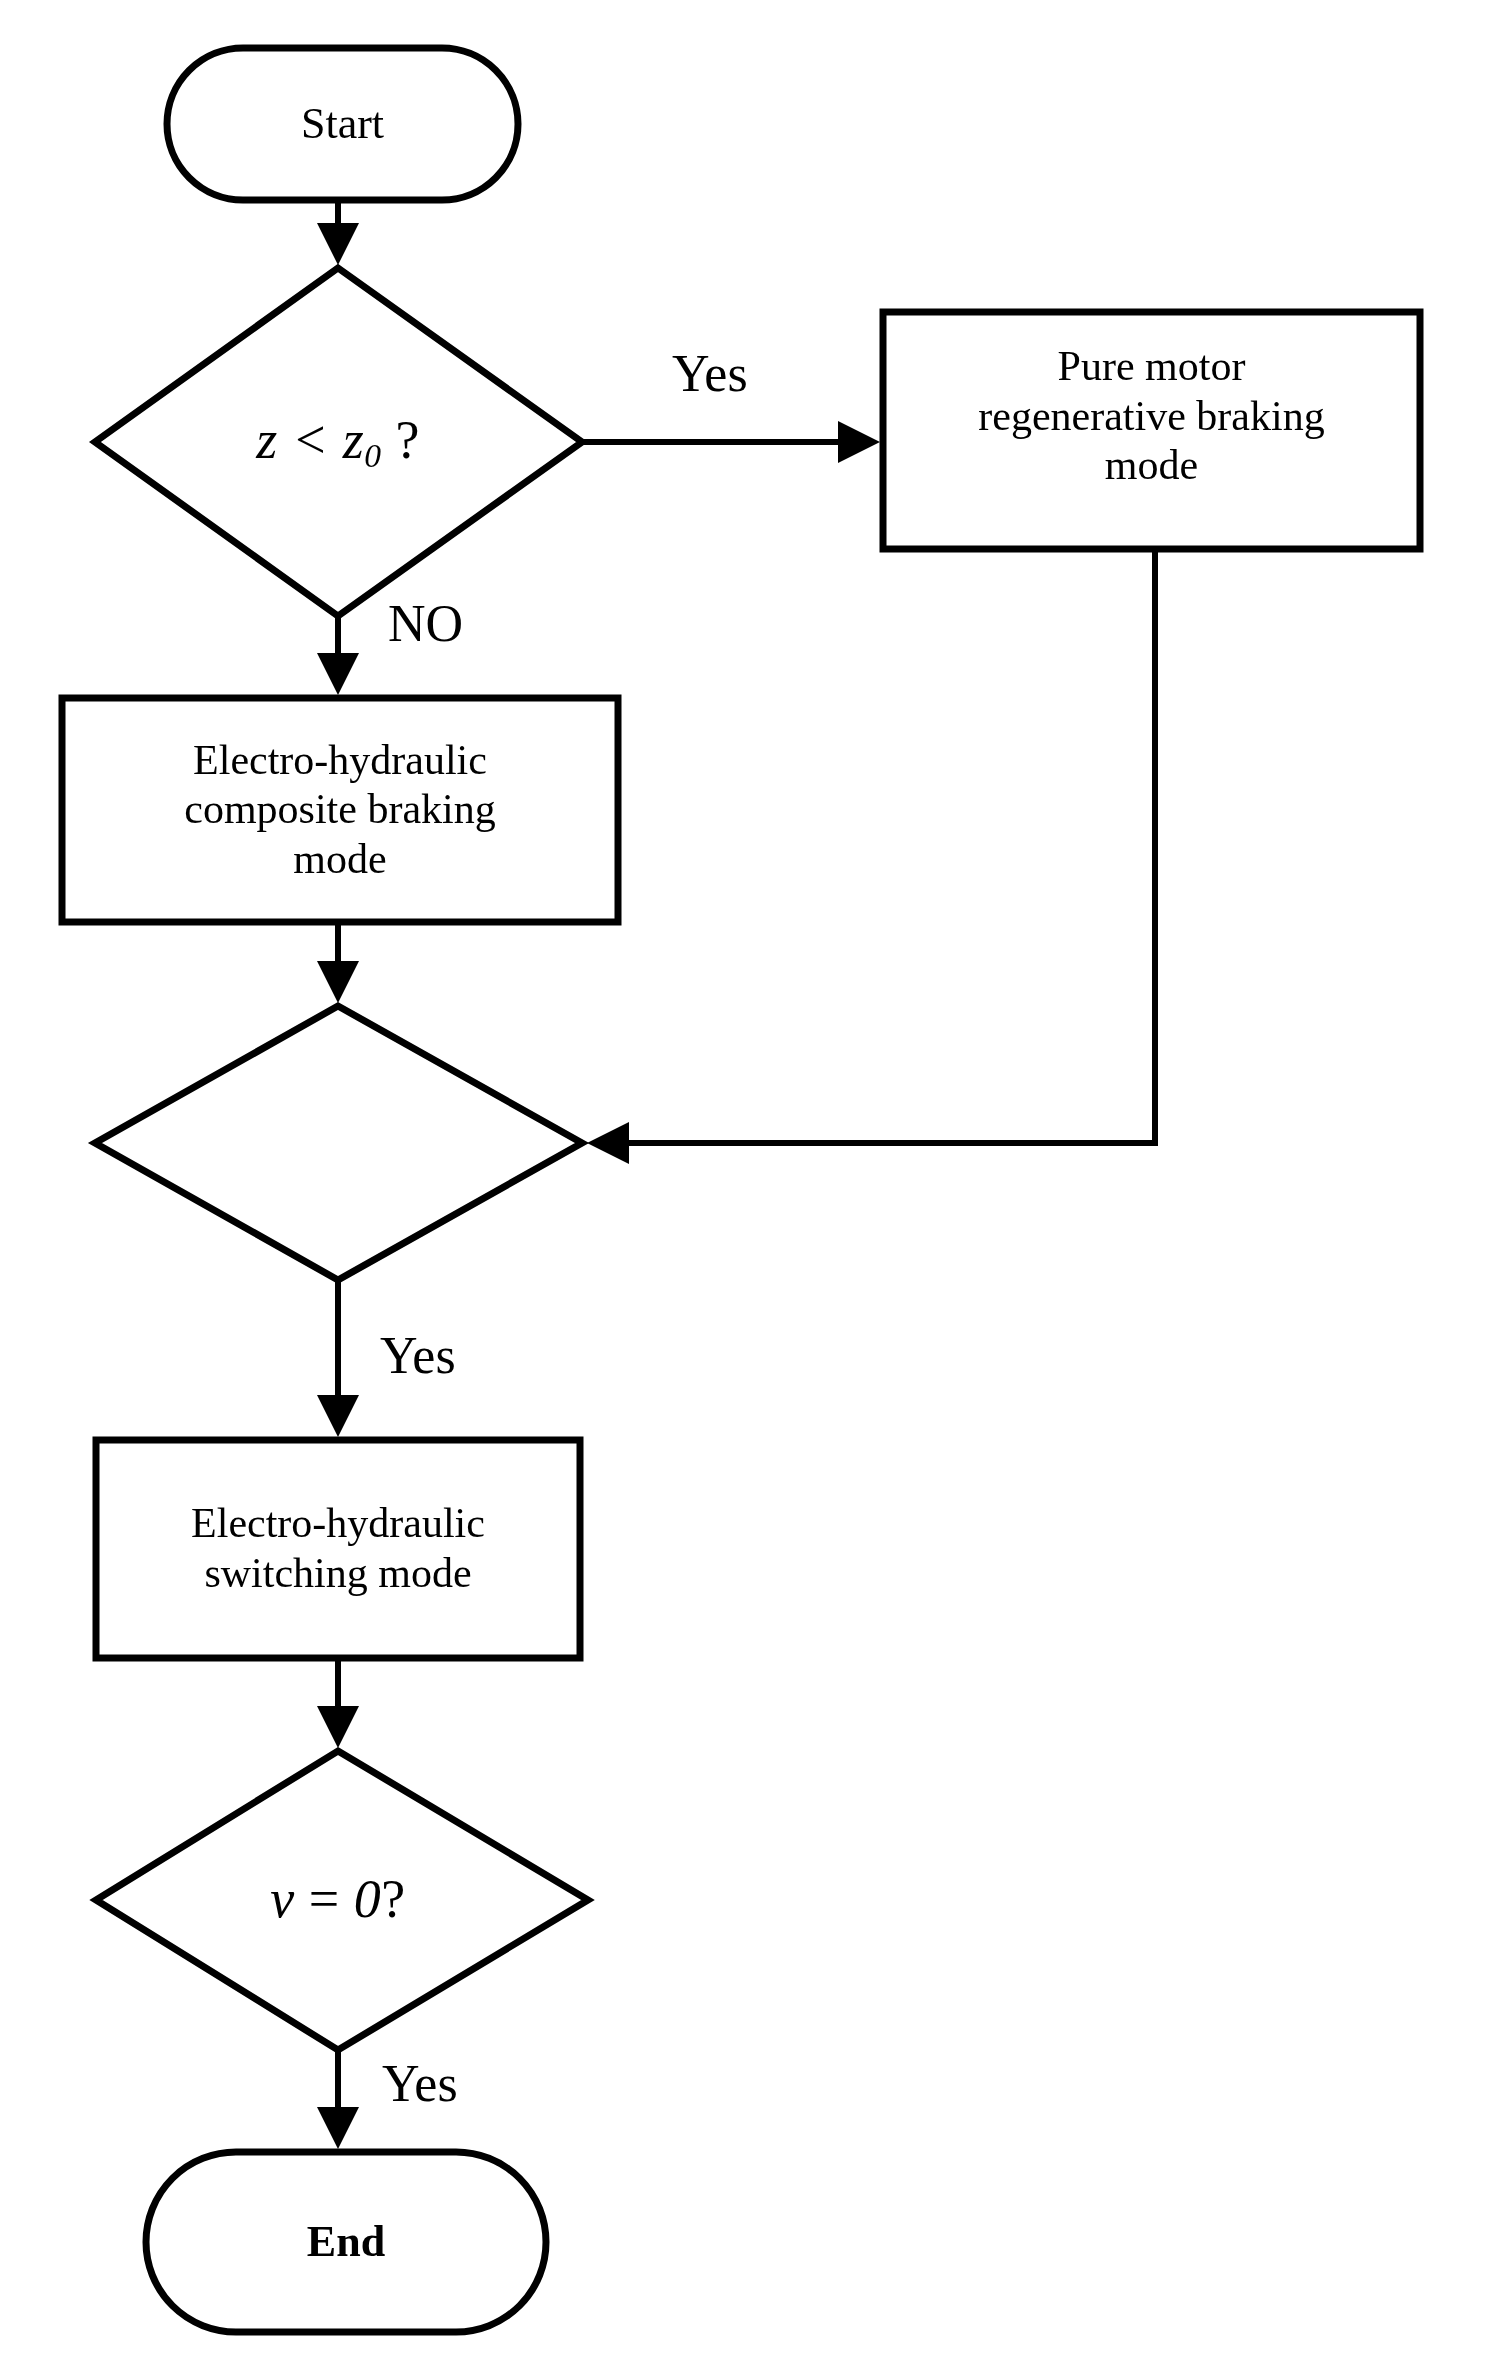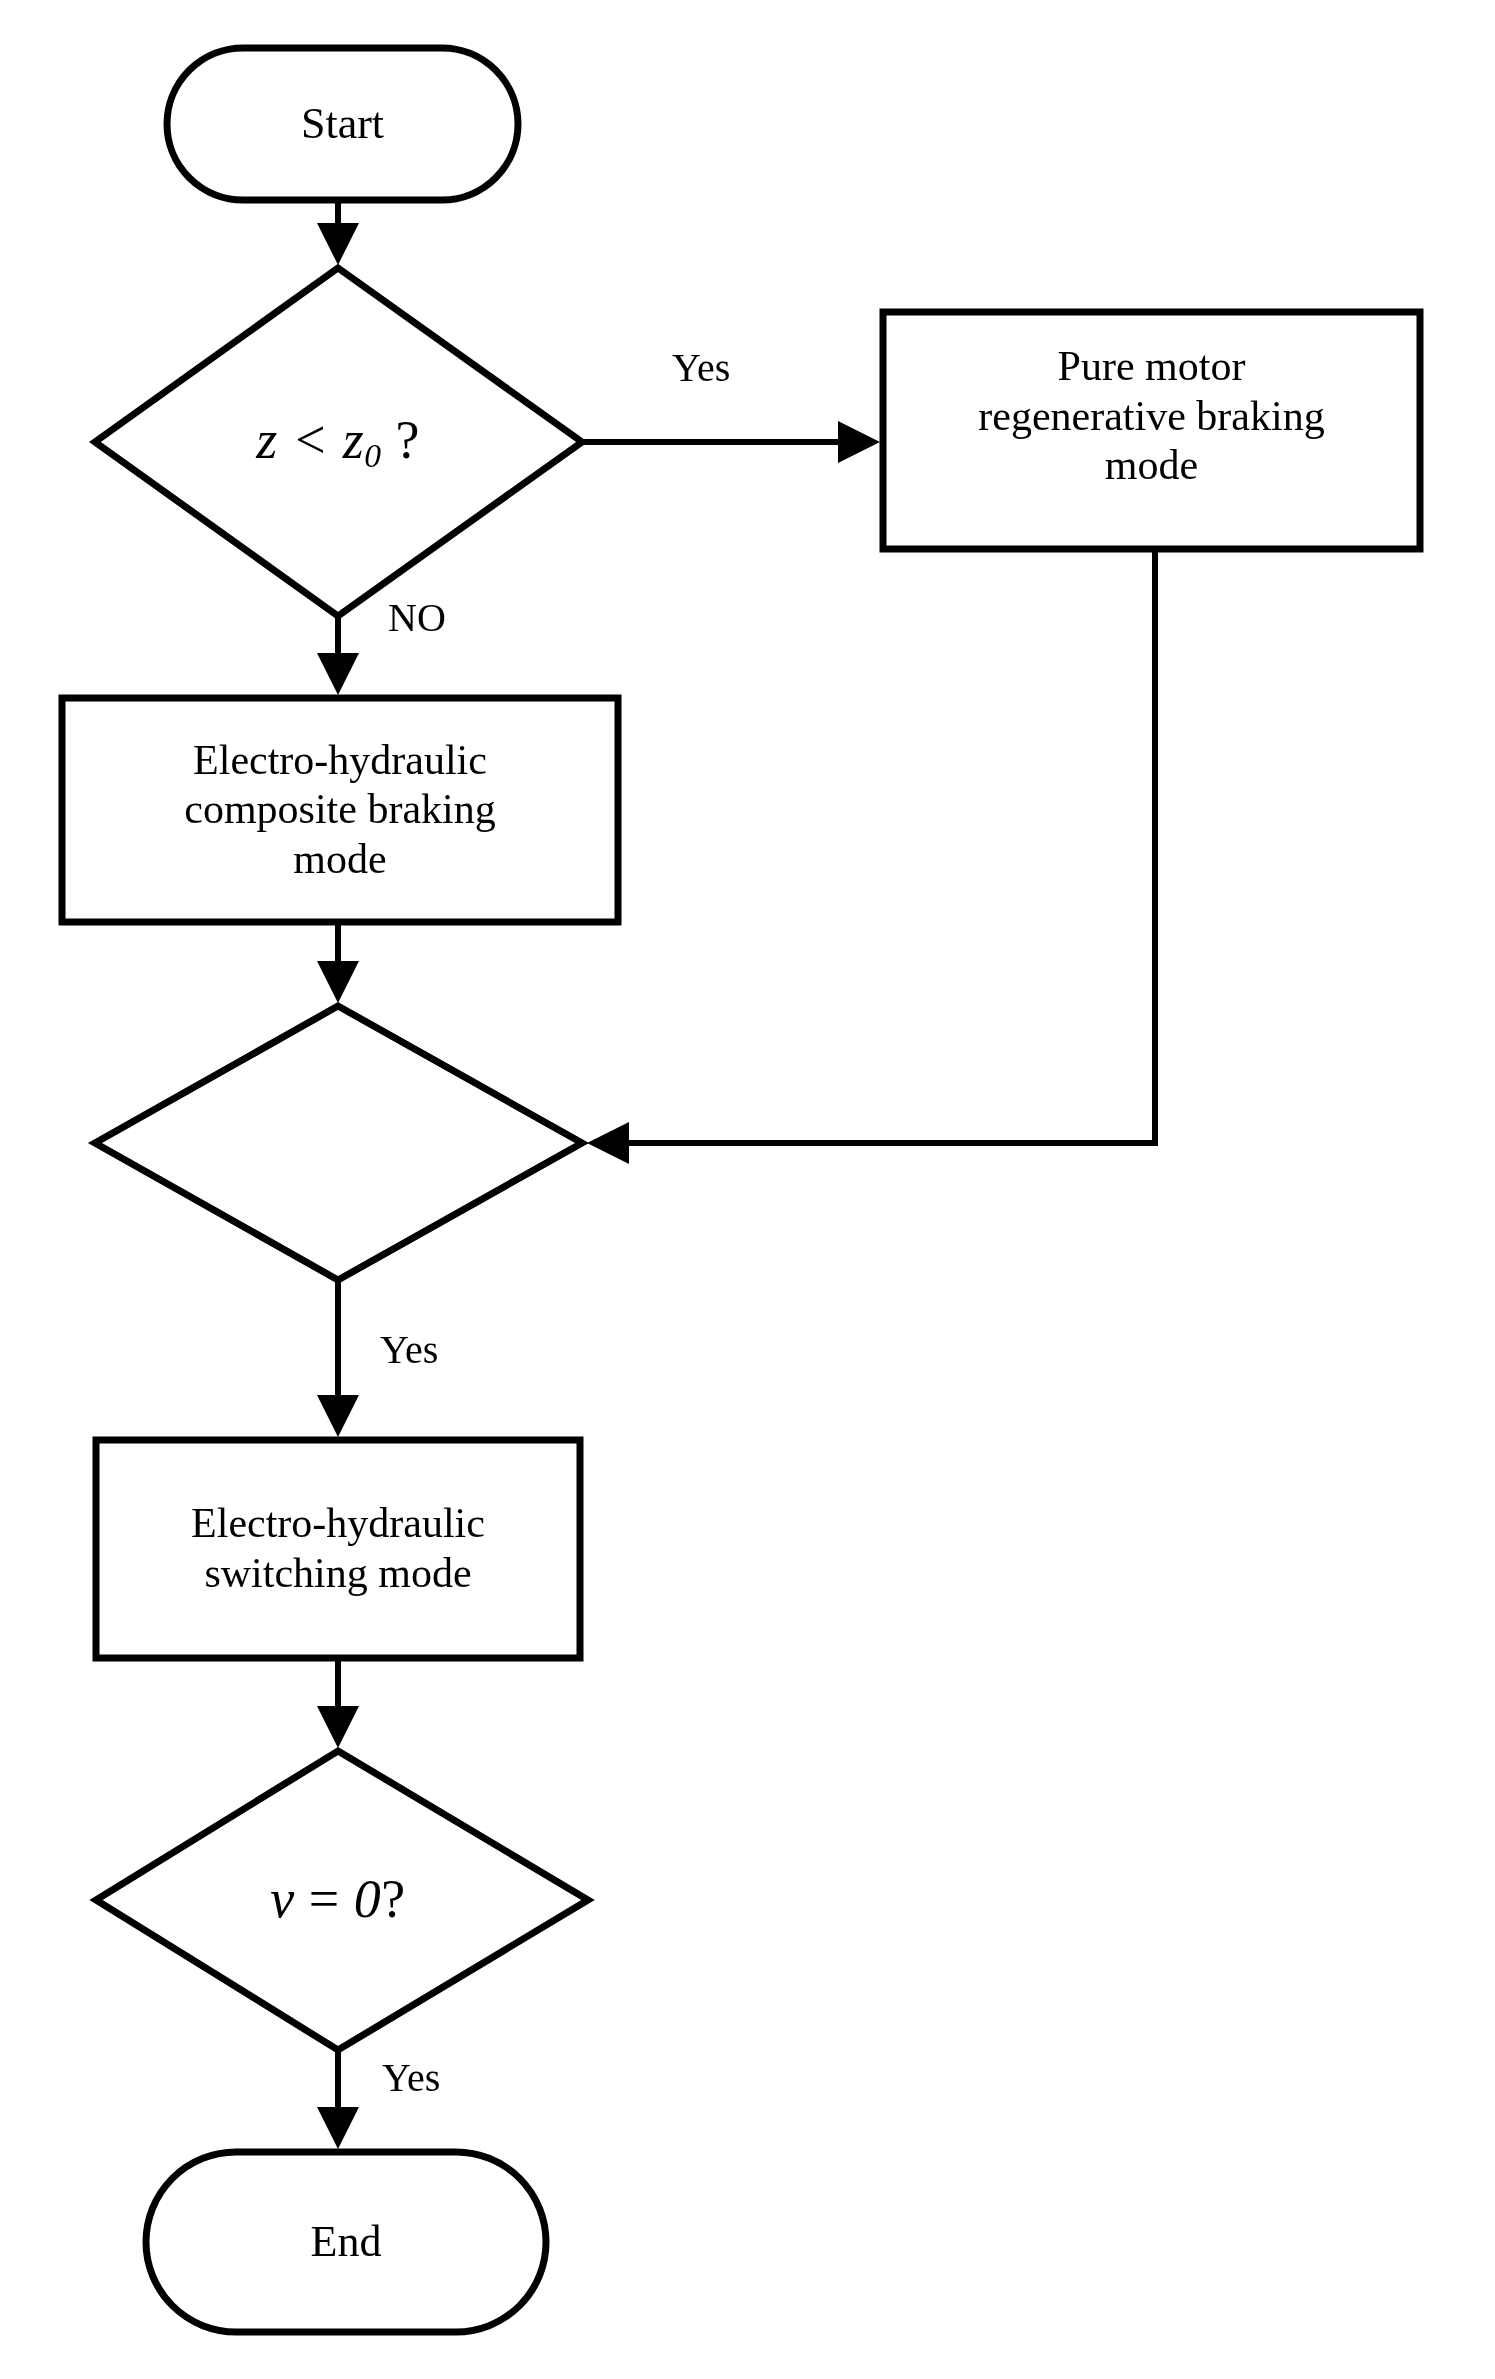--- a/index.html
+++ b/index.html
@@ -31,21 +31,21 @@
     display: flex;
     align-items: center;
     justify-content: center;
     text-align: center;
     line-height: 1.18;
     pointer-events: none;
     white-space: pre-line;
   }
   .edge-label {
     position: absolute;
-    font-size: 40px;
+    font-size: 52px;
     line-height: 1;
     white-space: nowrap;
   }
   .formula {
     font-style: italic;
     font-size: 54px;
     letter-spacing: 0.5px;
   }
   .formula .upright {
     font-style: normal;
@@ -122,21 +122,21 @@
 mode</div>
 
 
   <div class="node-text proc-text" style="left:96px; top:1440px; width:484px; height:218px;">Electro-hydraulic
 switching mode</div>
 
   <div class="node-text formula" style="left:188px; top:1850px; width:300px; height:100px;">
     <span><span>v</span><span class="upright">&nbsp;</span><span class="upright">=</span><span class="upright">&nbsp;</span><span>0</span><span class="upright">?</span></span>
   </div>
 
-  <div class="node-text term-text" style="left:146px; top:2152px; width:400px; height:180px;">End</div>
+  <div class="node-text term-text" style="left:146px; top:2152px; width:400px; height:180px;font-weight:bold;">End</div>
 
   <div class="edge-label" style="left:672px; top:348px;">Yes</div>
 
   <div class="edge-label" style="left:388px; top:598px;text-align:right;">NO</div>
 
   <div class="edge-label" style="left:380px; top:1330px;">Yes</div>
 
   <div class="edge-label" style="left:382px; top:2058px;">Yes</div>
 
 </div>

